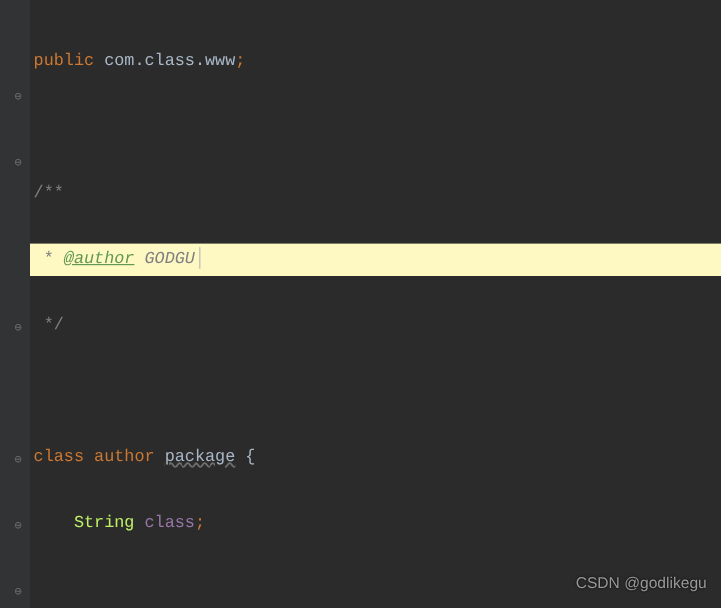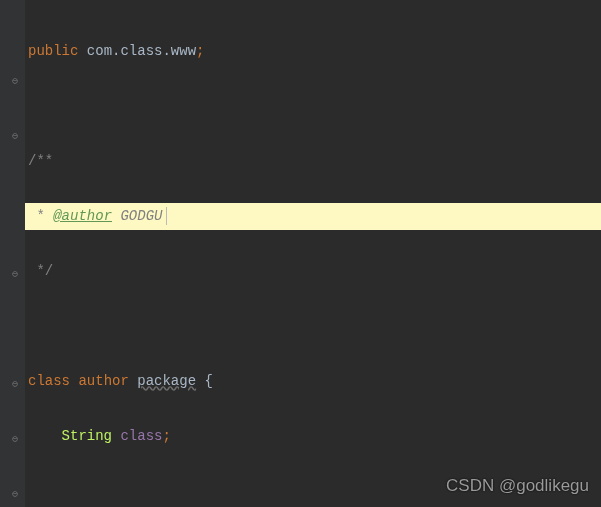--- a/index.html
+++ b/index.html
@@ -56,21 +56,21 @@
       height: 18px;
       background: #bbbbbb;
       vertical-align: middle;
       margin-left: 4px;
     }
     .watermark {
       position: absolute;
       right: 12px;
       bottom: 8px;
       color: #9a9a9a;
-      font-size: 17px;
+      font-size: 13px;
       text-shadow: 0 0 2px #000;
       font-family: sans-serif;
     }
   </style>
 </head>
 <body>
 
 <div class="gutter">
   <span class="gutter-icon" style="top:68px;">⊖</span>
   <span class="gutter-icon" style="top:123px;">⊖</span>

